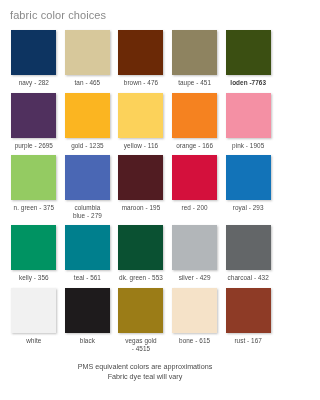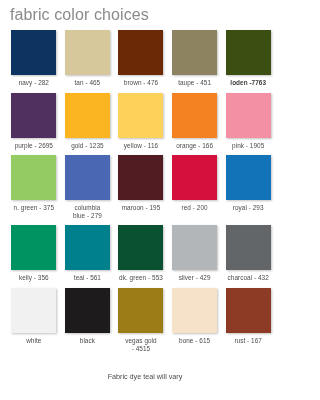--- a/index.html
+++ b/index.html
@@ -19,21 +19,21 @@
     width: 290px;
     height: 400px;
     box-sizing: border-box;
     position: relative;
   }
 
   .page-title {
     position: absolute;
     left: 10px;
     top: 6px;
-    font-size: 16px;
+    font-size: 11px;
     font-weight: 400;
     color: #8a8a8a;
     letter-spacing: 0.1px;
     line-height: 18px;
   }
 
   .grid {
     position: absolute;
     left: 11px;
     top: 30px;
@@ -206,16 +206,17 @@
           <span class="chip-label">bone - 615</span>
         </div>
         <div class="swatch-cell">
           <span class="chip" style="background: rgb(142, 59, 38);"></span>
           <span class="chip-label">rust - 167</span>
         </div>
       </div>
     </div>
 
   <div class="footer">
+    <div>PMS equivalent colors are approximations</div>
     <div>Fabric dye teal will vary</div>
   </div>
 
 </div>
 
 </body></html>

